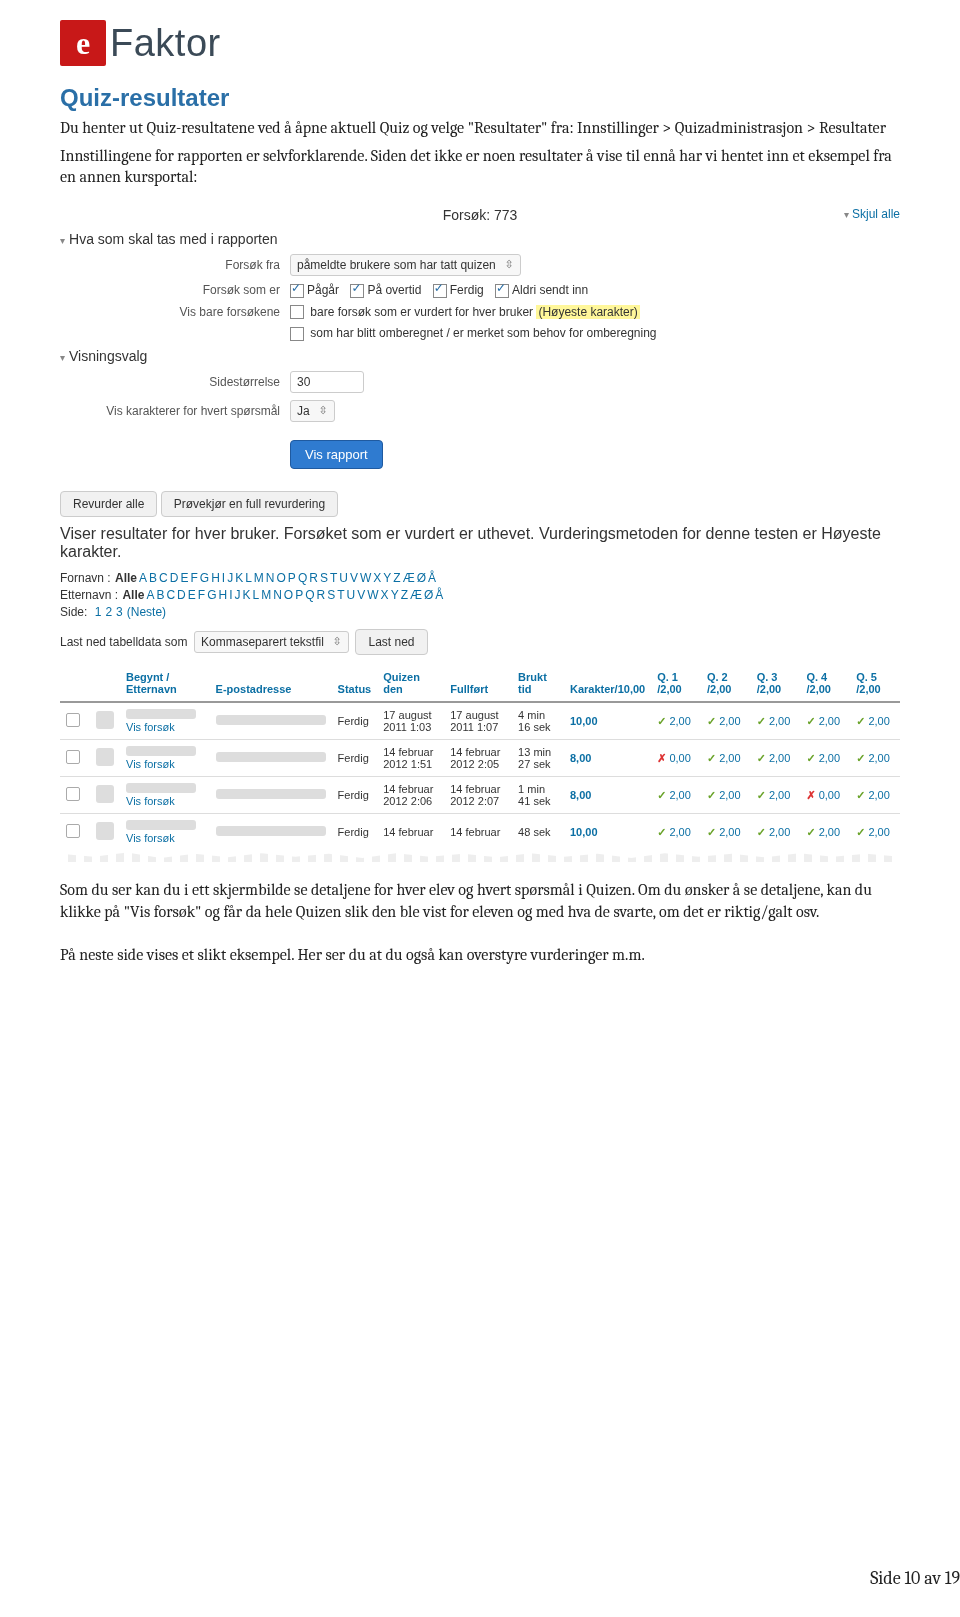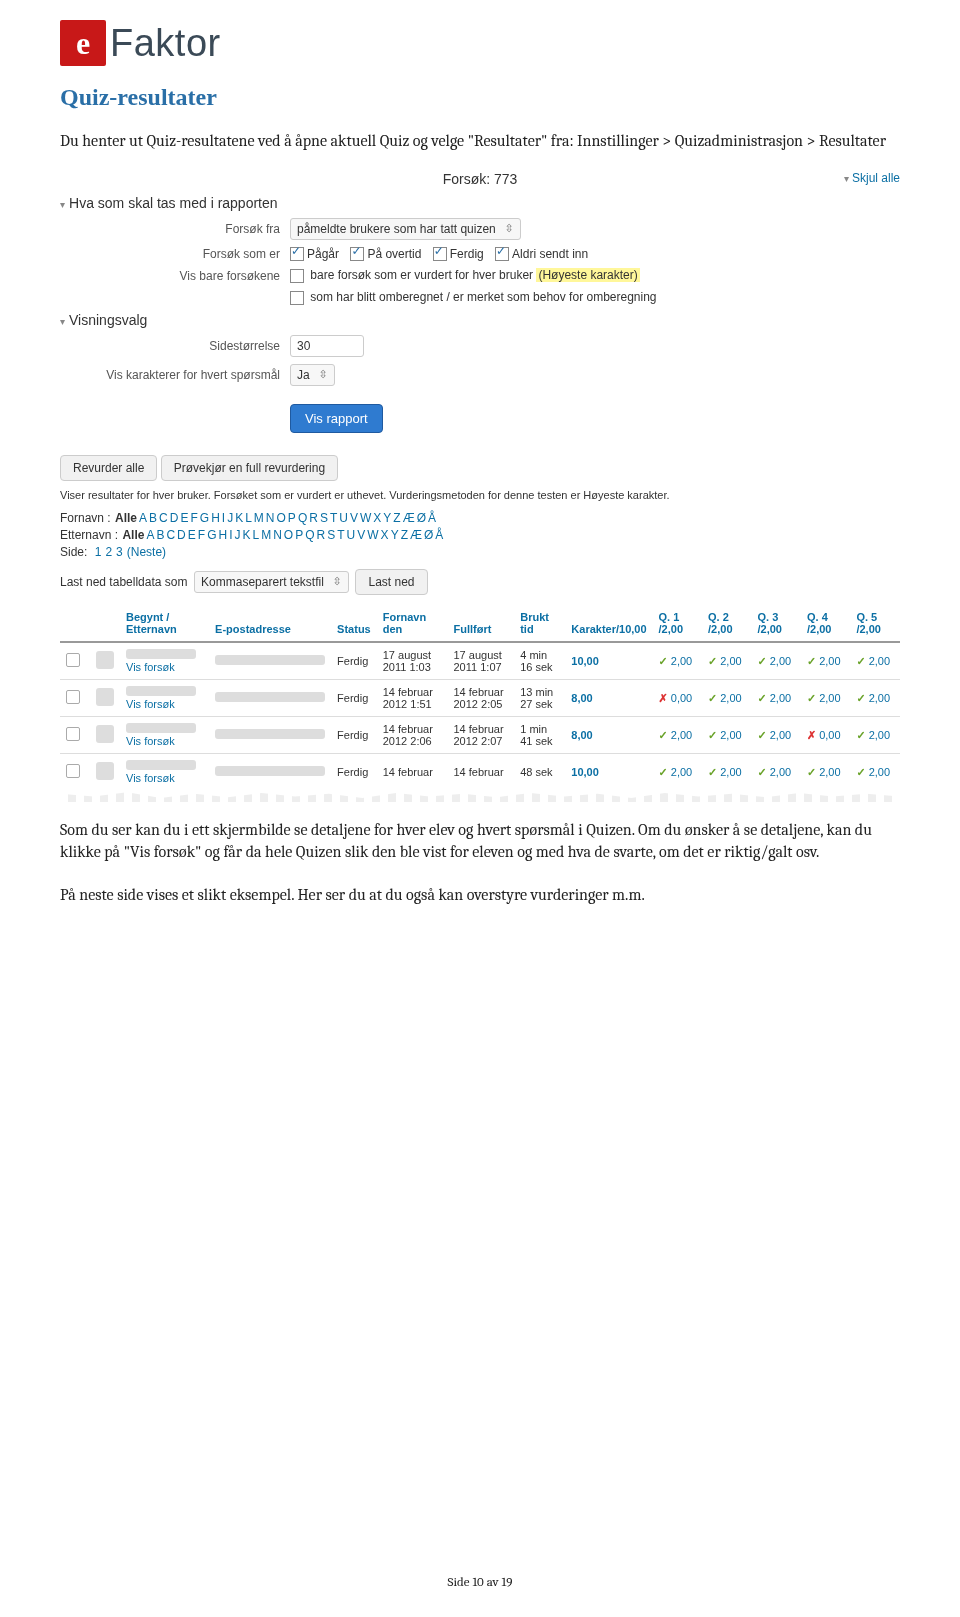--- a/index.html
+++ b/index.html
@@ -1,20 +1,20 @@
 <!DOCTYPE html>
 <html><head>
 <meta charset="utf-8">
 <style>
   html,body{margin:0;padding:0;background:#fff;font-family:"Helvetica Neue",Arial,sans-serif;color:#222}
   .page{width:960px;min-height:1617px;margin:0 auto;position:relative;padding:20px 60px 40px;box-sizing:border-box}
   .logo{display:flex;align-items:center;gap:4px;margin-bottom:18px}
   .logo-mark{width:46px;height:46px;background:#c81818;border-radius:2px;display:flex;align-items:center;justify-content:center;color:#fff;font-weight:700;font-size:32px;font-family:Georgia,serif}
   .logo-text{font-size:38px;font-weight:400;color:#3b4a57;letter-spacing:.5px}
-  h2.section-title{color:#2a6fa7;font-family:Liberation Serif, serif;font-size:24px;margin:10px 0 20px;font-weight:700}
+  h2.section-title{color:#2a6fa7;font-family:Liberation Sans, sans-serif;font-size:24px;margin:10px 0 6px;font-weight:700}
   .body-text{font-family:Cambria,Georgia,serif;font-size:16px;line-height:1.35;color:#222;margin:6px 0}
   .shot{border:0;margin:18px 0;font-family:"Helvetica Neue",Arial,sans-serif;font-size:12px;color:#333;position:relative}
   .shot .hdr-center{text-align:center;font-size:14px;margin:2px 0 8px}
   .shot .skjul{position:absolute;right:0;top:0;color:#0b6fa4;font-size:12px}
   .shot .skjul::before{content:"▾";color:#888;margin-right:3px;font-size:10px}
   .collapsible{color:#333;font-size:14px;margin:6px 0 4px}
   .collapsible::before{content:"▾";font-size:10px;color:#888;margin-right:4px}
   .form-row{display:flex;align-items:center;margin:7px 0}
   .form-row .lbl{width:220px;text-align:right;font-size:12px;color:#555;padding-right:10px}
   .sel{border:1px solid #ccc;border-radius:3px;background:#f7f7f7;padding:3px 24px 3px 6px;font-size:12px;position:relative;display:inline-block}
@@ -35,34 +35,35 @@
   .dlrow{text-align:left;font-size:12px;margin:6px 0 10px}
   table.res{border-collapse:collapse;width:100%;font-size:11px}
   table.res th{color:#0b6fa4;text-align:left;font-weight:700;padding:6px 6px;border-bottom:2px solid #999;vertical-align:bottom}
   table.res td{padding:6px 6px;border-top:1px solid #ddd;vertical-align:middle}
   .link{color:#0b6fa4}
   .tick{color:#6aa32a;font-weight:700;margin-right:3px}
   .cross{color:#d33;font-weight:700;margin-right:3px}
   .blur{display:inline-block;background:#ddd;border-radius:3px;height:10px}.blur.w110{width:110px}.blur.w70{width:70px}
   .cb{width:12px;height:12px;border:1px solid #aaa;display:inline-block;background:#fff;border-radius:2px}
   .torn{height:14px;background:repeating-linear-gradient(90deg,#fff 0 8px,#eee 8px 16px);clip-path:polygon(0 40%,4% 60%,8% 30%,12% 70%,16% 40%,20% 65%,24% 35%,28% 60%,32% 40%,36% 70%,40% 35%,44% 60%,48% 40%,52% 65%,56% 35%,60% 60%,64% 40%,68% 70%,72% 35%,76% 60%,80% 40%,84% 65%,88% 35%,92% 60%,96% 40%,100% 60%,100% 100%,0 100%);margin-top:-2px}
-  .footer{position:absolute;bottom:28px;left:0;right:0;text-align:center;font-family:Cambria,Georgia,serif;font-size:13px}
+  .footer{position:absolute;bottom:28px;left:0;right:0;text-align:right;font-family:Cambria,Georgia,serif;font-size:18px}
 </style>
 </head>
 <body>
 
 <div class="page">
 
   <div class="logo">
     <div class="logo-mark">e</div>
     <div class="logo-text">Faktor</div>
   </div>
 
   <h2 class="section-title">Quiz-resultater</h2>
   <p class="body-text">Du henter ut Quiz-resultatene ved å åpne aktuell Quiz og velge "Resultater" fra: Innstillinger &gt; Quizadministrasjon &gt; Resultater</p>
+  <p class="body-text">Innstillingene for rapporten er selvforklarende. Siden det ikke er noen resultater å vise til ennå har vi hentet inn et eksempel fra en annen kursportal:</p>
 
   <div class="shot">
     <div class="hdr-center">Forsøk: 773</div>
     <div class="skjul">Skjul alle</div>
 
     <div class="collapsible">Hva som skal tas med i rapporten</div>
 
     <div class="form-row">
       <div class="lbl">Forsøk fra</div>
       <span class="sel">påmeldte brukere som har tatt quizen</span>
@@ -107,21 +108,21 @@
 
     <div class="form-row" style="margin-top:18px">
       <div class="lbl"></div>
       <span class="btn-primary">Vis rapport</span>
     </div>
 
     <div class="center" style="margin-top:22px">
       <span class="btn-grey">Revurder alle</span>
       <span class="btn-grey">Prøvekjør en full revurdering</span>
     </div>
-    <div class="center" style="margin:8px 0 10px;font-size:11px">Viser resultater for hver bruker. Forsøket som er vurdert er uthevet. Vurderingsmetoden for denne testen er Høyeste karakter.</div>
+    <div class="center" style="margin:8px 0 10px;font-size:16px">Viser resultater for hver bruker. Forsøket som er vurdert er uthevet. Vurderingsmetoden for denne testen er Høyeste karakter.</div>
 
     <div class="alpha">
       <span class="pre">Fornavn : </span><span class="letters" id="alpha1"><span style="font-weight: 700; color: rgb(51, 51, 51);">Alle</span><span>A</span><span>B</span><span>C</span><span>D</span><span>E</span><span>F</span><span>G</span><span>H</span><span>I</span><span>J</span><span>K</span><span>L</span><span>M</span><span>N</span><span>O</span><span>P</span><span>Q</span><span>R</span><span>S</span><span>T</span><span>U</span><span>V</span><span>W</span><span>X</span><span>Y</span><span>Z</span><span>Æ</span><span>Ø</span><span>Å</span></span>
     </div>
     <div class="alpha">
       <span class="pre">Etternavn : </span><span class="letters" id="alpha2"><span style="font-weight: 700; color: rgb(51, 51, 51);">Alle</span><span>A</span><span>B</span><span>C</span><span>D</span><span>E</span><span>F</span><span>G</span><span>H</span><span>I</span><span>J</span><span>K</span><span>L</span><span>M</span><span>N</span><span>O</span><span>P</span><span>Q</span><span>R</span><span>S</span><span>T</span><span>U</span><span>V</span><span>W</span><span>X</span><span>Y</span><span>Z</span><span>Æ</span><span>Ø</span><span>Å</span></span>
     </div>
     <div class="pager">
       <span class="pre" style="color:#333">Side: </span><span id="pages"><span>1</span><span>2</span><span>3</span><span>(Neste)</span></span>
     </div>
@@ -133,21 +134,21 @@
     </div>
 
     <table class="res">
       <thead>
         <tr>
           <th style="width:18px"></th>
           <th style="width:18px"></th>
           <th>Begynt / Etternavn</th>
           <th>E-postadresse</th>
           <th>Status</th>
-          <th>Fornavn den</th>
+          <th>Quizen den</th>
           <th>Fullført</th>
           <th>Brukt tid</th>
           <th>Karakter/10,00</th>
           <th>Q. 1 /2,00</th>
           <th>Q. 2 /2,00</th>
           <th>Q. 3 /2,00</th>
           <th>Q. 4 /2,00</th>
           <th>Q. 5 /2,00</th>
         </tr>
       </thead>

